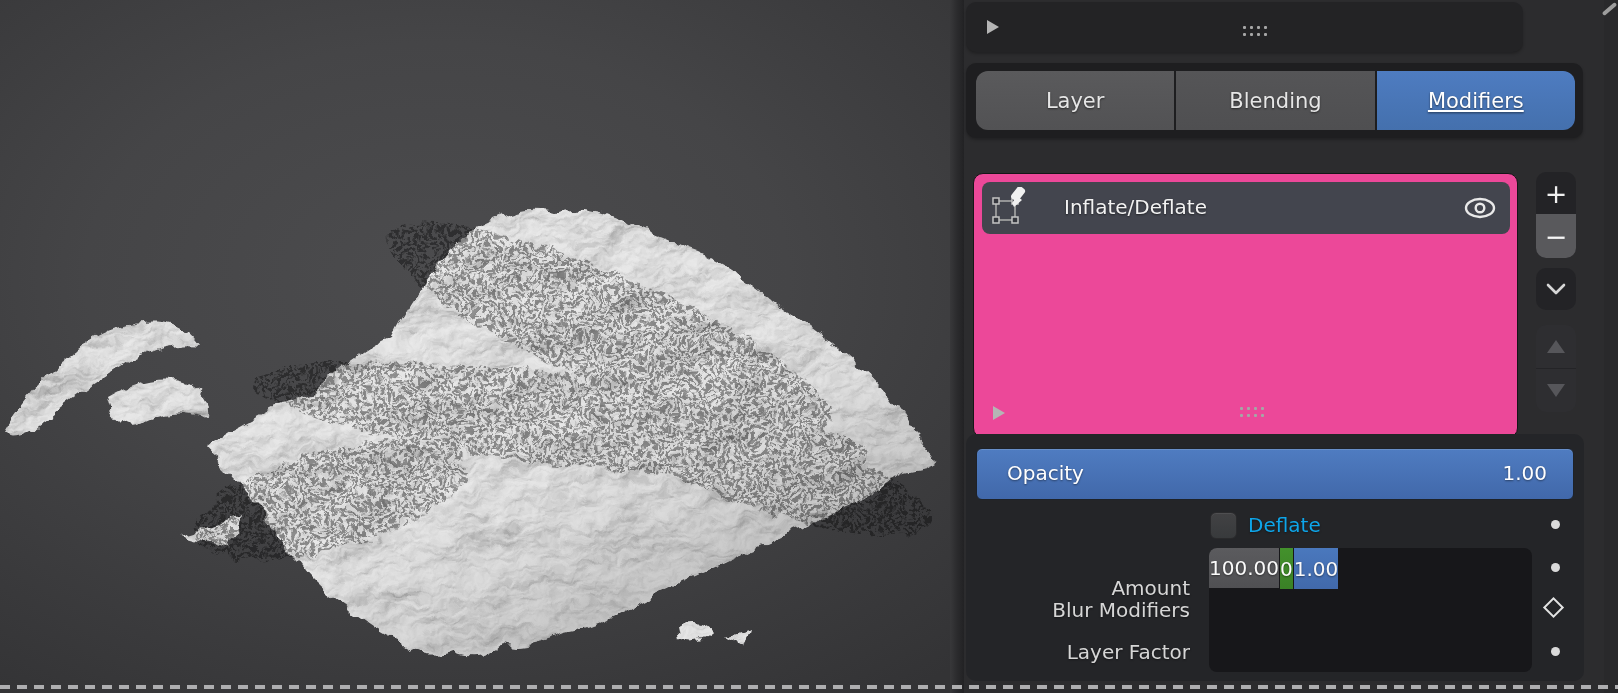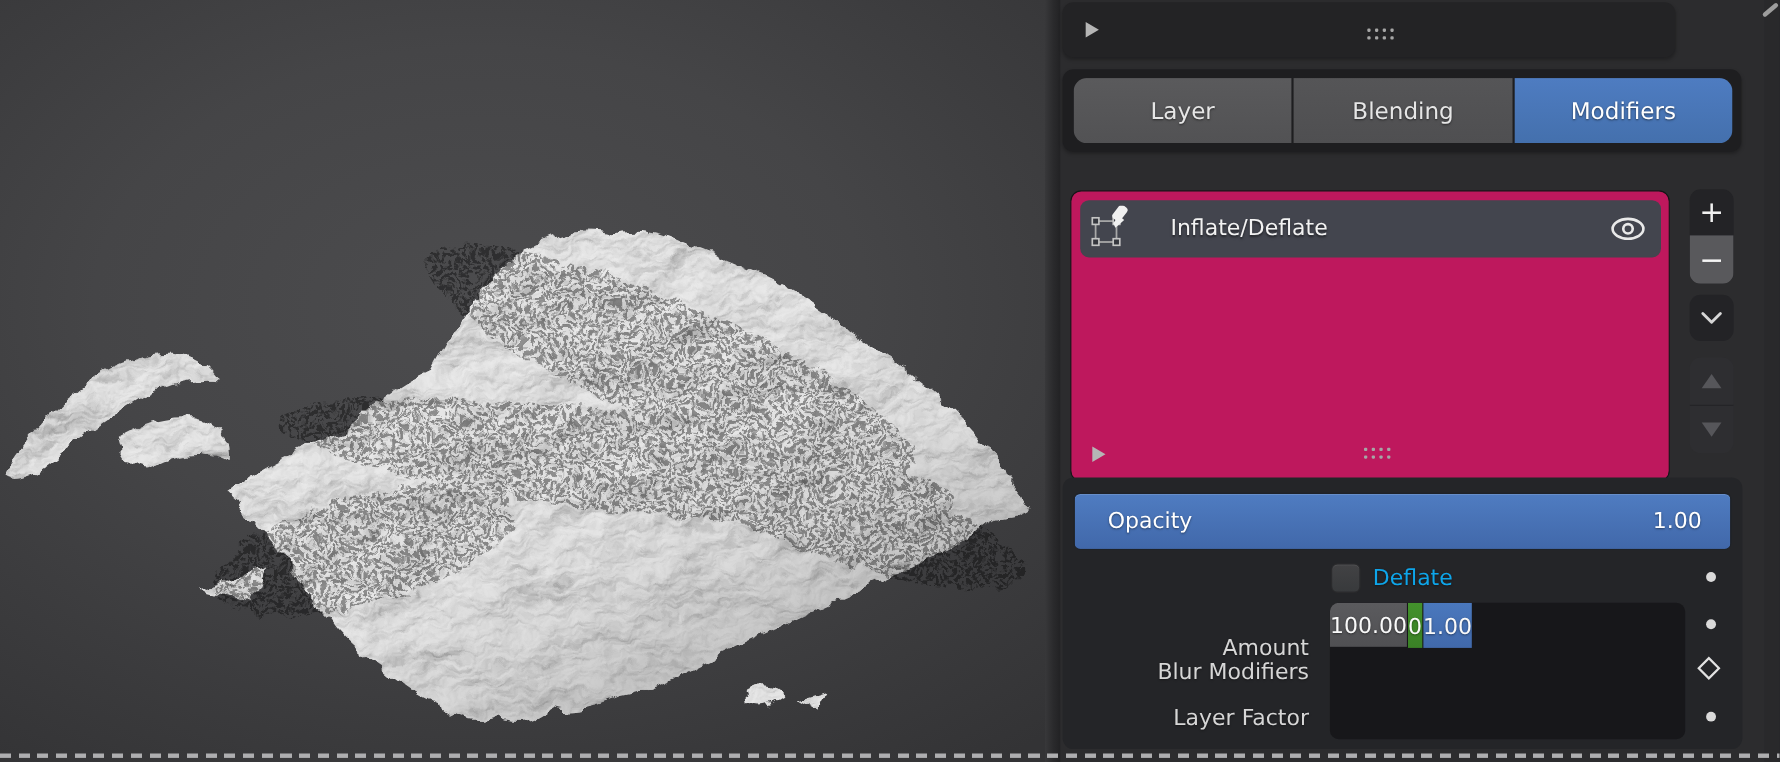--- a/index.html
+++ b/index.html
@@ -24,23 +24,23 @@
   .grip{position:absolute;display:grid;grid-template-columns:repeat(4,3px);grid-template-rows:repeat(2,3px);gap:4px;}
   .grip b{background:#a6a6a6;border-radius:1px;}
 
   .tabsbox{left:2px;top:63px;width:617px;height:75px;background:#1e1e20;}
   .tabs{position:absolute;left:10px;top:8px;width:599px;height:59px;display:flex;gap:2px;
         border-radius:12px;overflow:hidden;background:#1e1e20;}
   .tab{flex:1;display:flex;align-items:center;justify-content:center;font-size:21px;color:#e6e6e6;
        text-shadow:0 1px 2px rgba(0,0,0,.55);cursor:pointer;}
   .tab-1{background:linear-gradient(180deg,#5a5a5c,#525254);}
   .tab-2{background:linear-gradient(180deg,#555557,#4f4f51);text-align:right;}
-  .tab.active{background:linear-gradient(180deg,#4e7cc1,#4470ad);color:#ffffff;}
-
-  .listbox{left:9px;top:173px;width:545px;height:265px;background:#be185d;border-radius:10px;
+  .tab.active{background:linear-gradient(180deg,#4e7cc1,#4470ad);color:#ffffff;text-decoration:underline;}
+
+  .listbox{left:9px;top:173px;width:545px;height:265px;background:#ec4899;border-radius:10px;
            border:1px solid #151517;position:absolute;}
   .listrow{position:absolute;left:8px;top:8px;width:528px;height:52px;background:#43454e;border-radius:8px;}
   .listrow .label{position:absolute;left:82px;top:13px;font-size:20px;color:#f2f2f2;text-shadow:0 1px 2px rgba(0,0,0,.5);}
   .listrow svg{position:absolute;}
 
   
   .btn{position:absolute;left:572px;width:40px;border-radius:10px;overflow:hidden;}
   .pmgroup{top:172px;height:86px;background:#232326;}
   .bplus{height:42px;display:flex;align-items:center;justify-content:center;color:#f0f0f0;font-size:27px;}
   .bminus{height:44px;background:#59595c;display:flex;align-items:center;justify-content:center;color:#f5f5f5;font-size:27px;}

